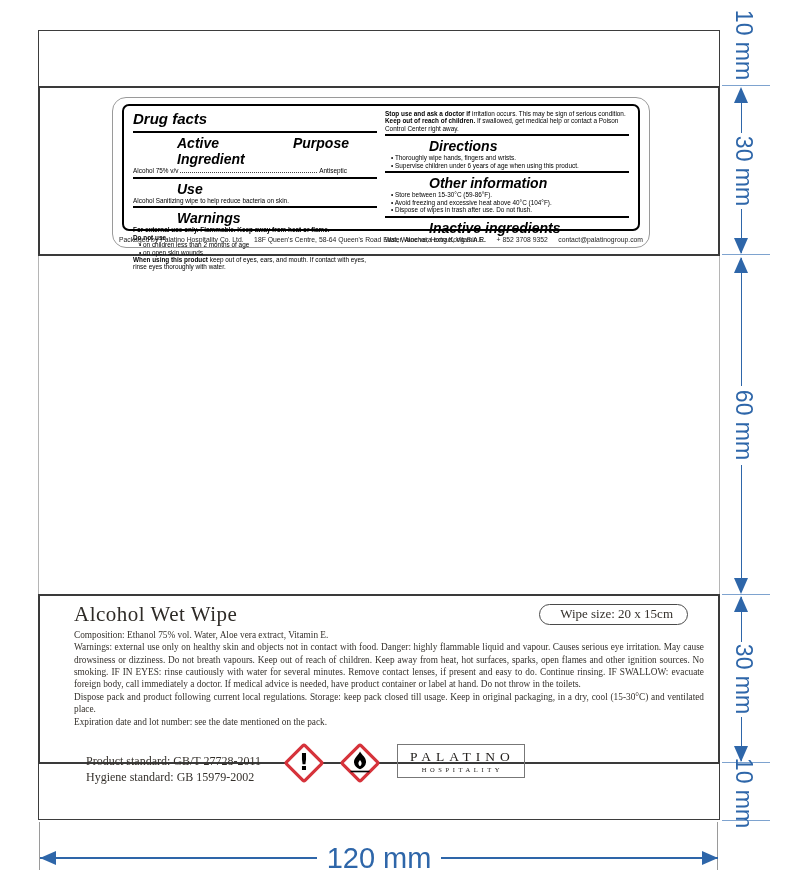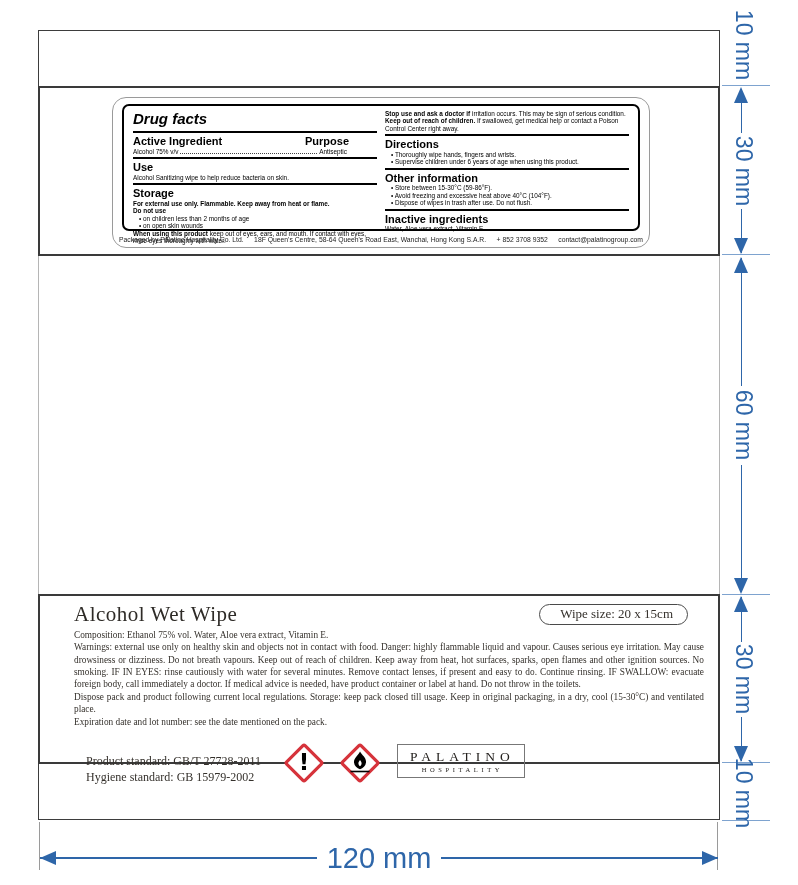--- a/index.html
+++ b/index.html
@@ -19,21 +19,21 @@
 
   
   .df-panel{position:absolute;left:72px;top:9px;width:538px;height:151px;background:#fff;
             border:1px solid #9a9a9a;border-radius:14px;box-sizing:border-box;}
   .df-box{margin:6px 9px 3px 9px;border:2px solid #000;border-radius:7px;display:flex;
           padding:4px 9px 3px 9px;height:127px;box-sizing:border-box;column-gap:8px;}
   .df-col{flex:1;min-width:0;font-size:6.4px;line-height:1.16;}
   .df-title{font-size:15px;font-weight:bold;font-style:italic;line-height:1.1;padding:1px 0 2px 0;}
   .rule3{height:2.5px;background:#000;margin:1px 0 2px 0;}
   .rule2{height:2px;background:#000;margin:2px 0 2px 0;}
-  .df-hdr{font-size:11px;font-weight:bold;line-height:1.15;}
+  .df-hdr{font-size:14px;font-weight:bold;font-style:italic;line-height:1.15;margin-left:44px;}
   .ai-row{display:flex;justify-content:space-between;padding-right:28px;}
   .leader-row{display:flex;align-items:flex-end;padding-right:30px;}
   .leader{flex:1;border-bottom:1px dotted #444;margin:0 2px 1.5px 2px;height:5px;}
   .b{font-weight:bold;}
   .bullet{padding-left:6px;}
   .bullet::before{content:"• ";}
   .df-footer{display:flex;justify-content:space-between;padding:2px 6px 0 6px;font-size:6.8px;color:#1c1c1c;}
 
   
   .prod{font-family:"Liberation Serif",serif;color:#35312c;}
@@ -85,21 +85,21 @@
           </div>
           <div class="leader-row">
             <span>Alcohol 75% v/v</span>
             <span class="leader"></span>
             <span>Antiseptic</span>
           </div>
           <div class="rule2"></div>
           <div class="df-hdr">Use</div>
           <div>Alcohol Sanitizing wipe to help reduce bacteria on skin.</div>
           <div class="rule2"></div>
-          <div class="df-hdr">Storage</div>
+          <div class="df-hdr">Warnings</div>
           <div class="b">For external use only. Flammable. Keep away from heat or flame.</div>
           <div class="b">Do not use</div>
           <div class="bullet">on children less than 2 months of age</div>
           <div class="bullet">on open skin wounds</div>
           <div><span class="b">When using this product</span><span> keep out of eyes, ears, and mouth. If contact with eyes, rinse eyes thoroughly with water.</span></div>
         </div>
 
         <div class="df-col">
           <div><span class="b">Stop use and ask a doctor if</span><span> irritation occurs. This may be sign of serious condition. </span><span class="b">Keep out of reach of children.</span><span> If swallowed, get medical help or contact a Poison Control Center right away.</span></div>
           <div class="rule2"></div>

